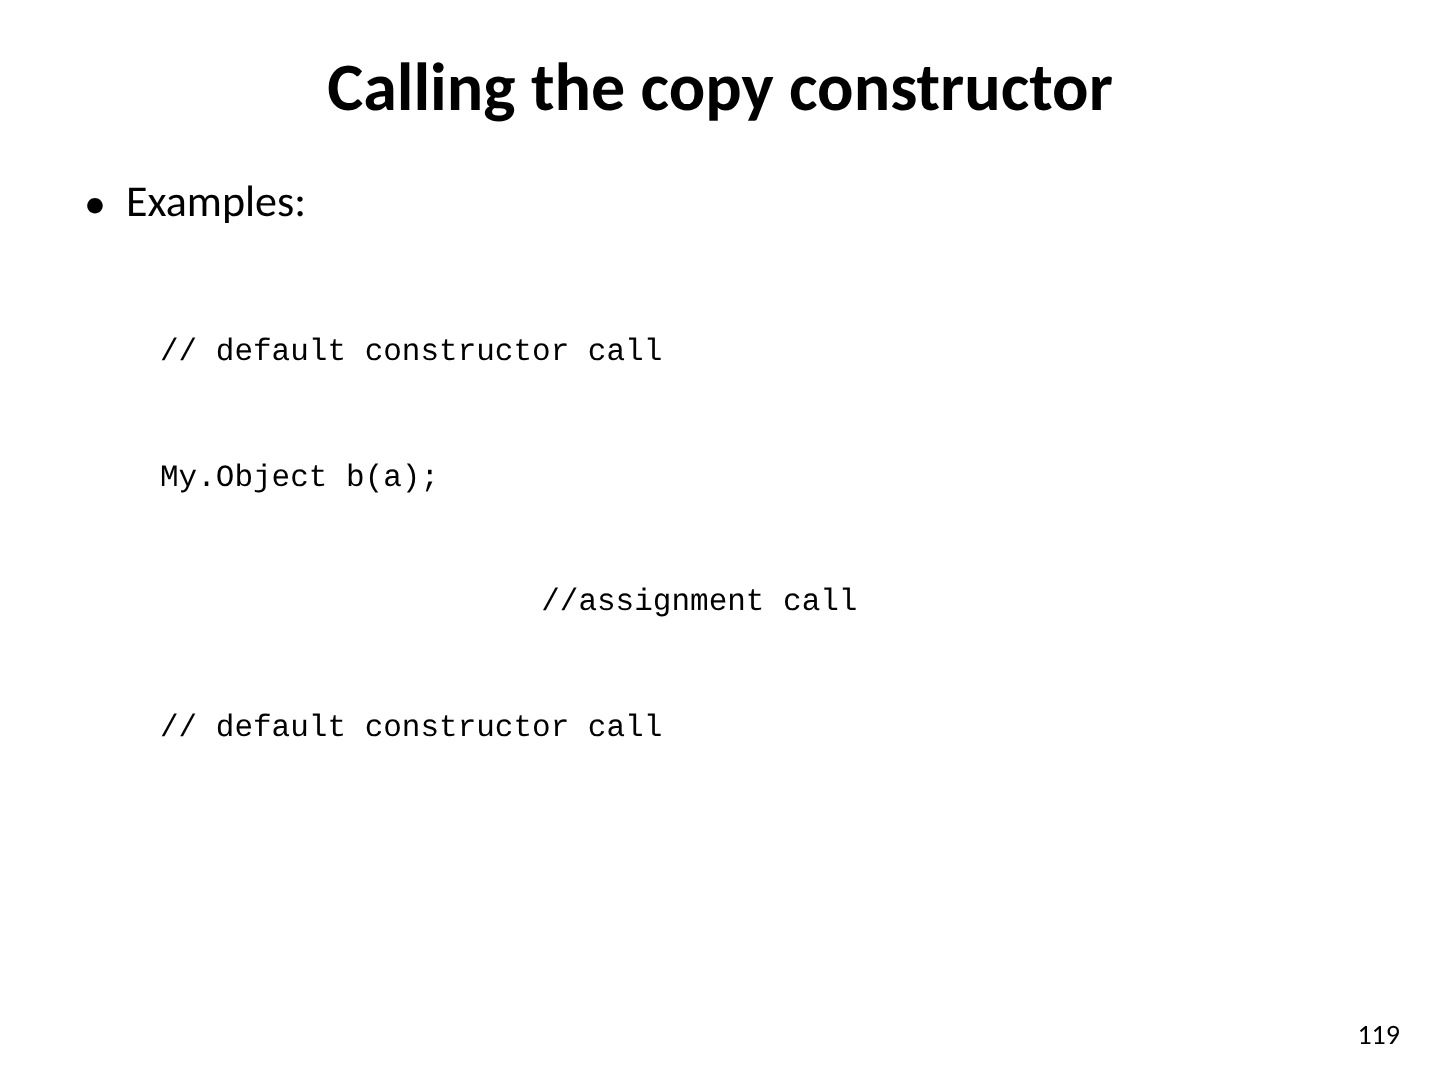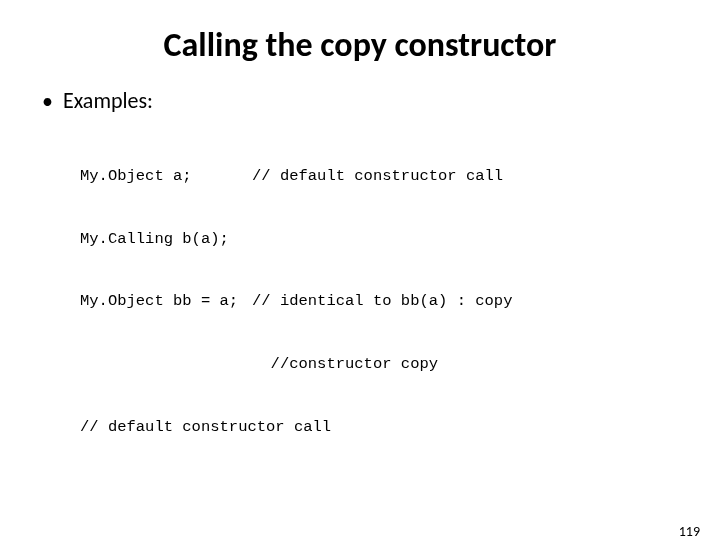--- a/index.html
+++ b/index.html
@@ -6,37 +6,36 @@
   html, body { width: 720px; height: 540px; background: #fff; font-family: Calibri, "Segoe UI", Arial, sans-serif; color: #000; }
   .slide { position: relative; width: 720px; height: 540px; padding: 18px 30px 15px 30px; }
   .title { font-size: 34px; font-weight: 700; text-align: center; margin-top: 6px; margin-bottom: 22px; letter-spacing: 0px; }
   .bullet-row { display: flex; align-items: flex-start; margin-left: 12px; margin-bottom: 10px; }
   .bullet-dot { font-size: 22px; line-height: 1; margin-right: 10px; margin-top: 4px; }
   .bullet-text { font-size: 22px; }
   .code-block { font-family: "Courier New", Courier, monospace; font-size: 15.5px; line-height: 1.35; white-space: pre; margin-left: 50px; margin-top: 2px; }
   .code-row { display: flex; }
   .col-left { width: 172px; flex: 0 0 172px; }
   .col-right { flex: 1; }
-  .page-num { position: absolute; right: 20px; bottom: 0; font-size: 14px; }
+  .page-num { position: absolute; right: 20px; bottom: 14px; font-size: 14px; }
 </style>
 </head>
 <body>
 
 <div class="slide">
 
   <div class="title">Calling the copy constructor</div>
 
   <div class="bullet-row">
     <div class="bullet-dot">•</div>
     <div class="bullet-text">Examples:</div>
   </div>
 
   <div class="code-block">
-    <div class="code-row"><span class="col-left">My.Object a;</span><span class="col-right">// default constructor call</span></div>
-    <div class="code-row"><span class="col-left">My.Calling b(a);</span></div>
-    <div class="code-row"><span class="col-left">My.Object bb = a;</span><span class="col-right">// identical to bb(a) : copy</span></div>
-    <div class="code-row"><span class="col-left"></span><span class="col-right">  //constructor copy</span></div>
+    <div class="code-row"><span class="col-right">// default constructor call</span></div>
+    <div class="code-row"><span class="col-left">My.Object b(a);</span></div>
+    <div class="code-row"><span class="col-left"></span><span class="col-right">  //assignment call</span></div>
     <div class="code-row"><span class="col-right">// default constructor call</span></div>
   </div>
 
   <div class="page-num">119</div>
 
 </div>
 
 </body></html>

